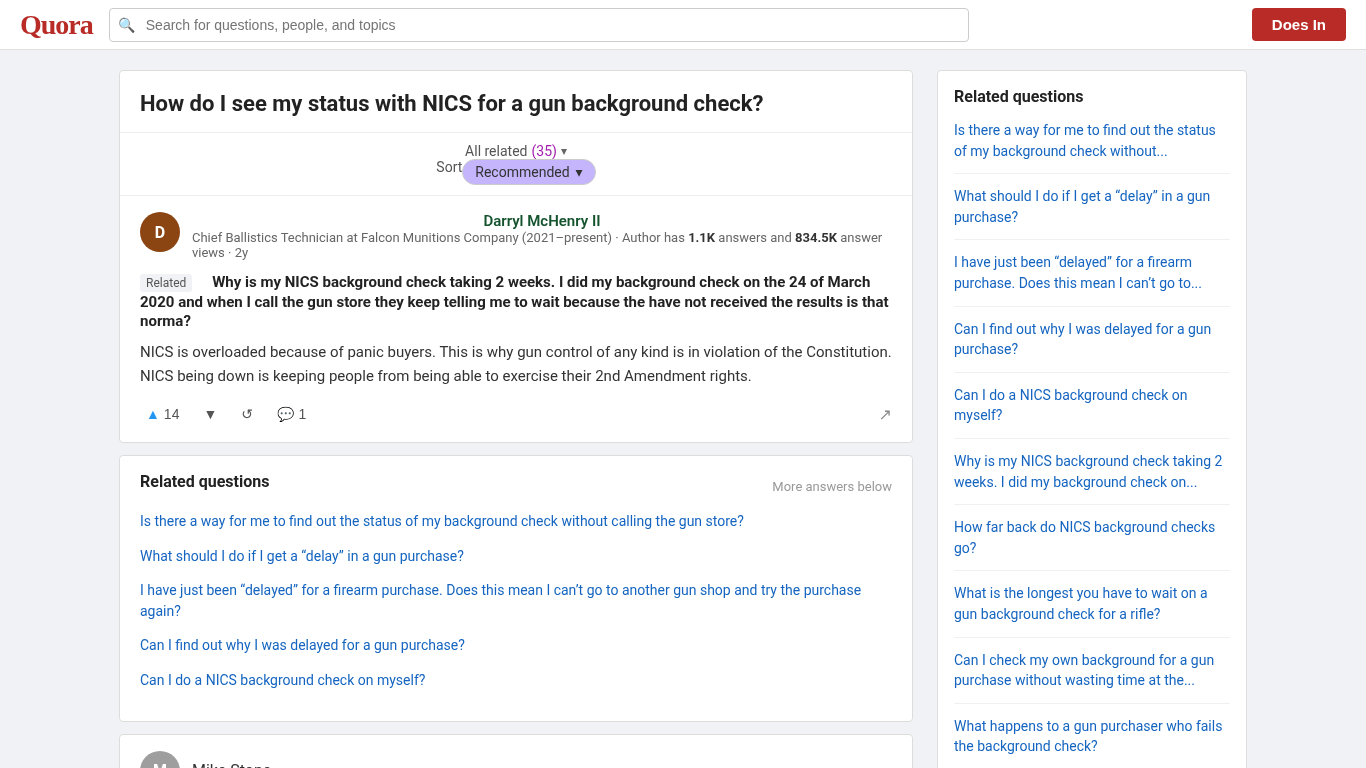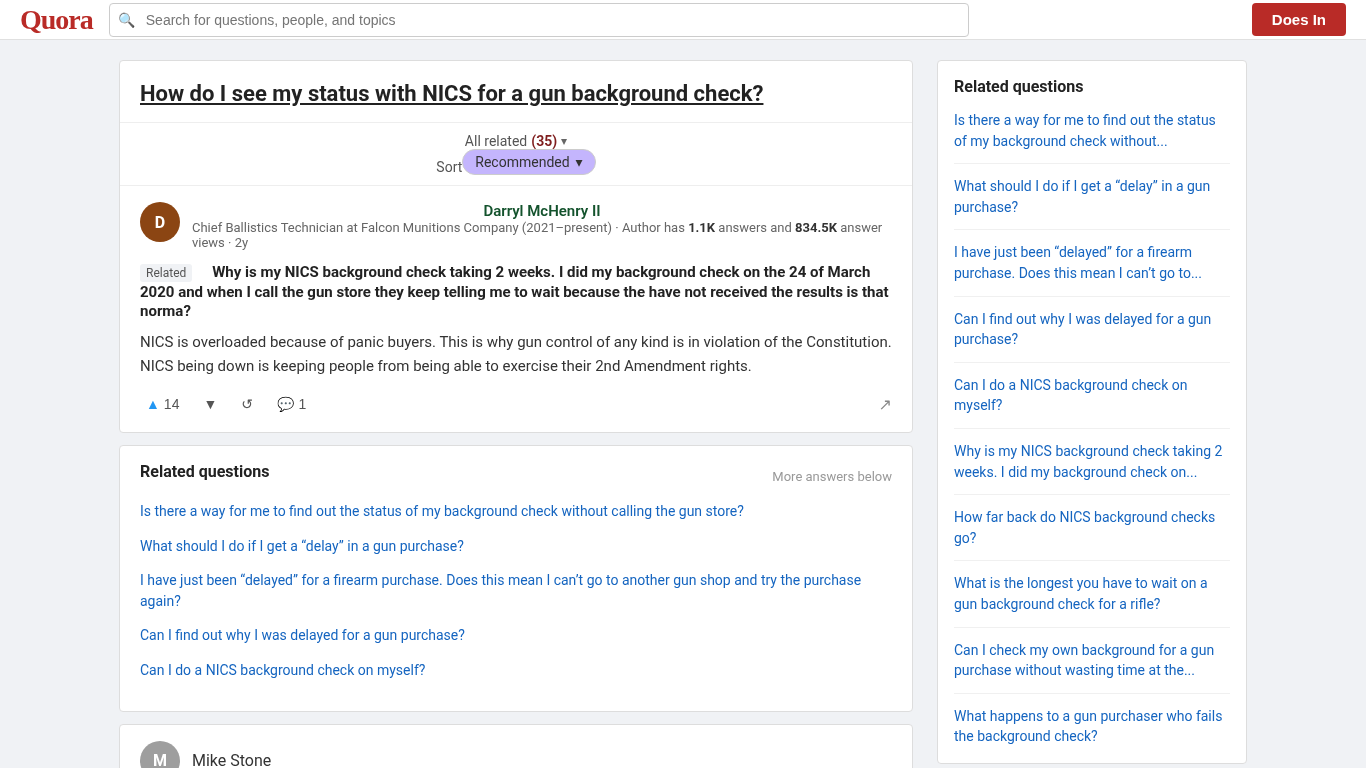--- a/index.html
+++ b/index.html
@@ -3,21 +3,21 @@
   <meta charset="utf-8">
   <style>
     * { box-sizing: border-box; margin: 0; padding: 0; }
     body { font-family: -apple-system, BlinkMacSystemFont, 'Segoe UI', Roboto, sans-serif; background: #f0f2f5; color: #333; }
 
     
     .header {
       background: #fff;
       border-bottom: 1px solid #e0e0e0;
       padding: 0 20px;
-      height: 40px;
+      height: 50px;
       display: flex;
       align-items: center;
       gap: 16px;
       position: sticky;
       top: 0;
       z-index: 100;
     }
     .logo {
       font-size: 28px;
       font-weight: bold;
@@ -86,45 +86,44 @@
       border: 1px solid #ddd;
       border-radius: 4px;
       margin-bottom: 12px;
     }
     .question-title {
       padding: 20px 20px 16px;
       font-size: 22px;
       font-weight: 700;
       color: #222;
       border-bottom: 1px solid #eee;
-      text-decoration: underline;
     }
 
     
     .filter-bar {
       padding: 10px 20px;
       display: flex;
       align-items: center;
       justify-content: space-between;
       border-bottom: 1px solid #eee;
       flex-direction: column;
     }
     .all-related {
       font-size: 14px;
       color: #555;
       display: flex;
       align-items: center;
       gap: 4px;
       cursor: pointer;
     }
-    .all-related .count { color: #7f1d1d; font-weight: 700; }
+    .all-related .count { color: #a21caf; font-weight: 400; }
     .chevron-down { font-size: 12px; color: #666; }
     .sort-area {
       display: flex;
-      align-items: flex-end;
+      align-items: flex-start;
       gap: 0;
       font-size: 14px;
       color: #555;
     }
     .sort-dropdown {
       border: 1px solid #ccc;
       border-radius: 20px;
       padding: 4px 12px;
       font-size: 14px;
       color: #333;

